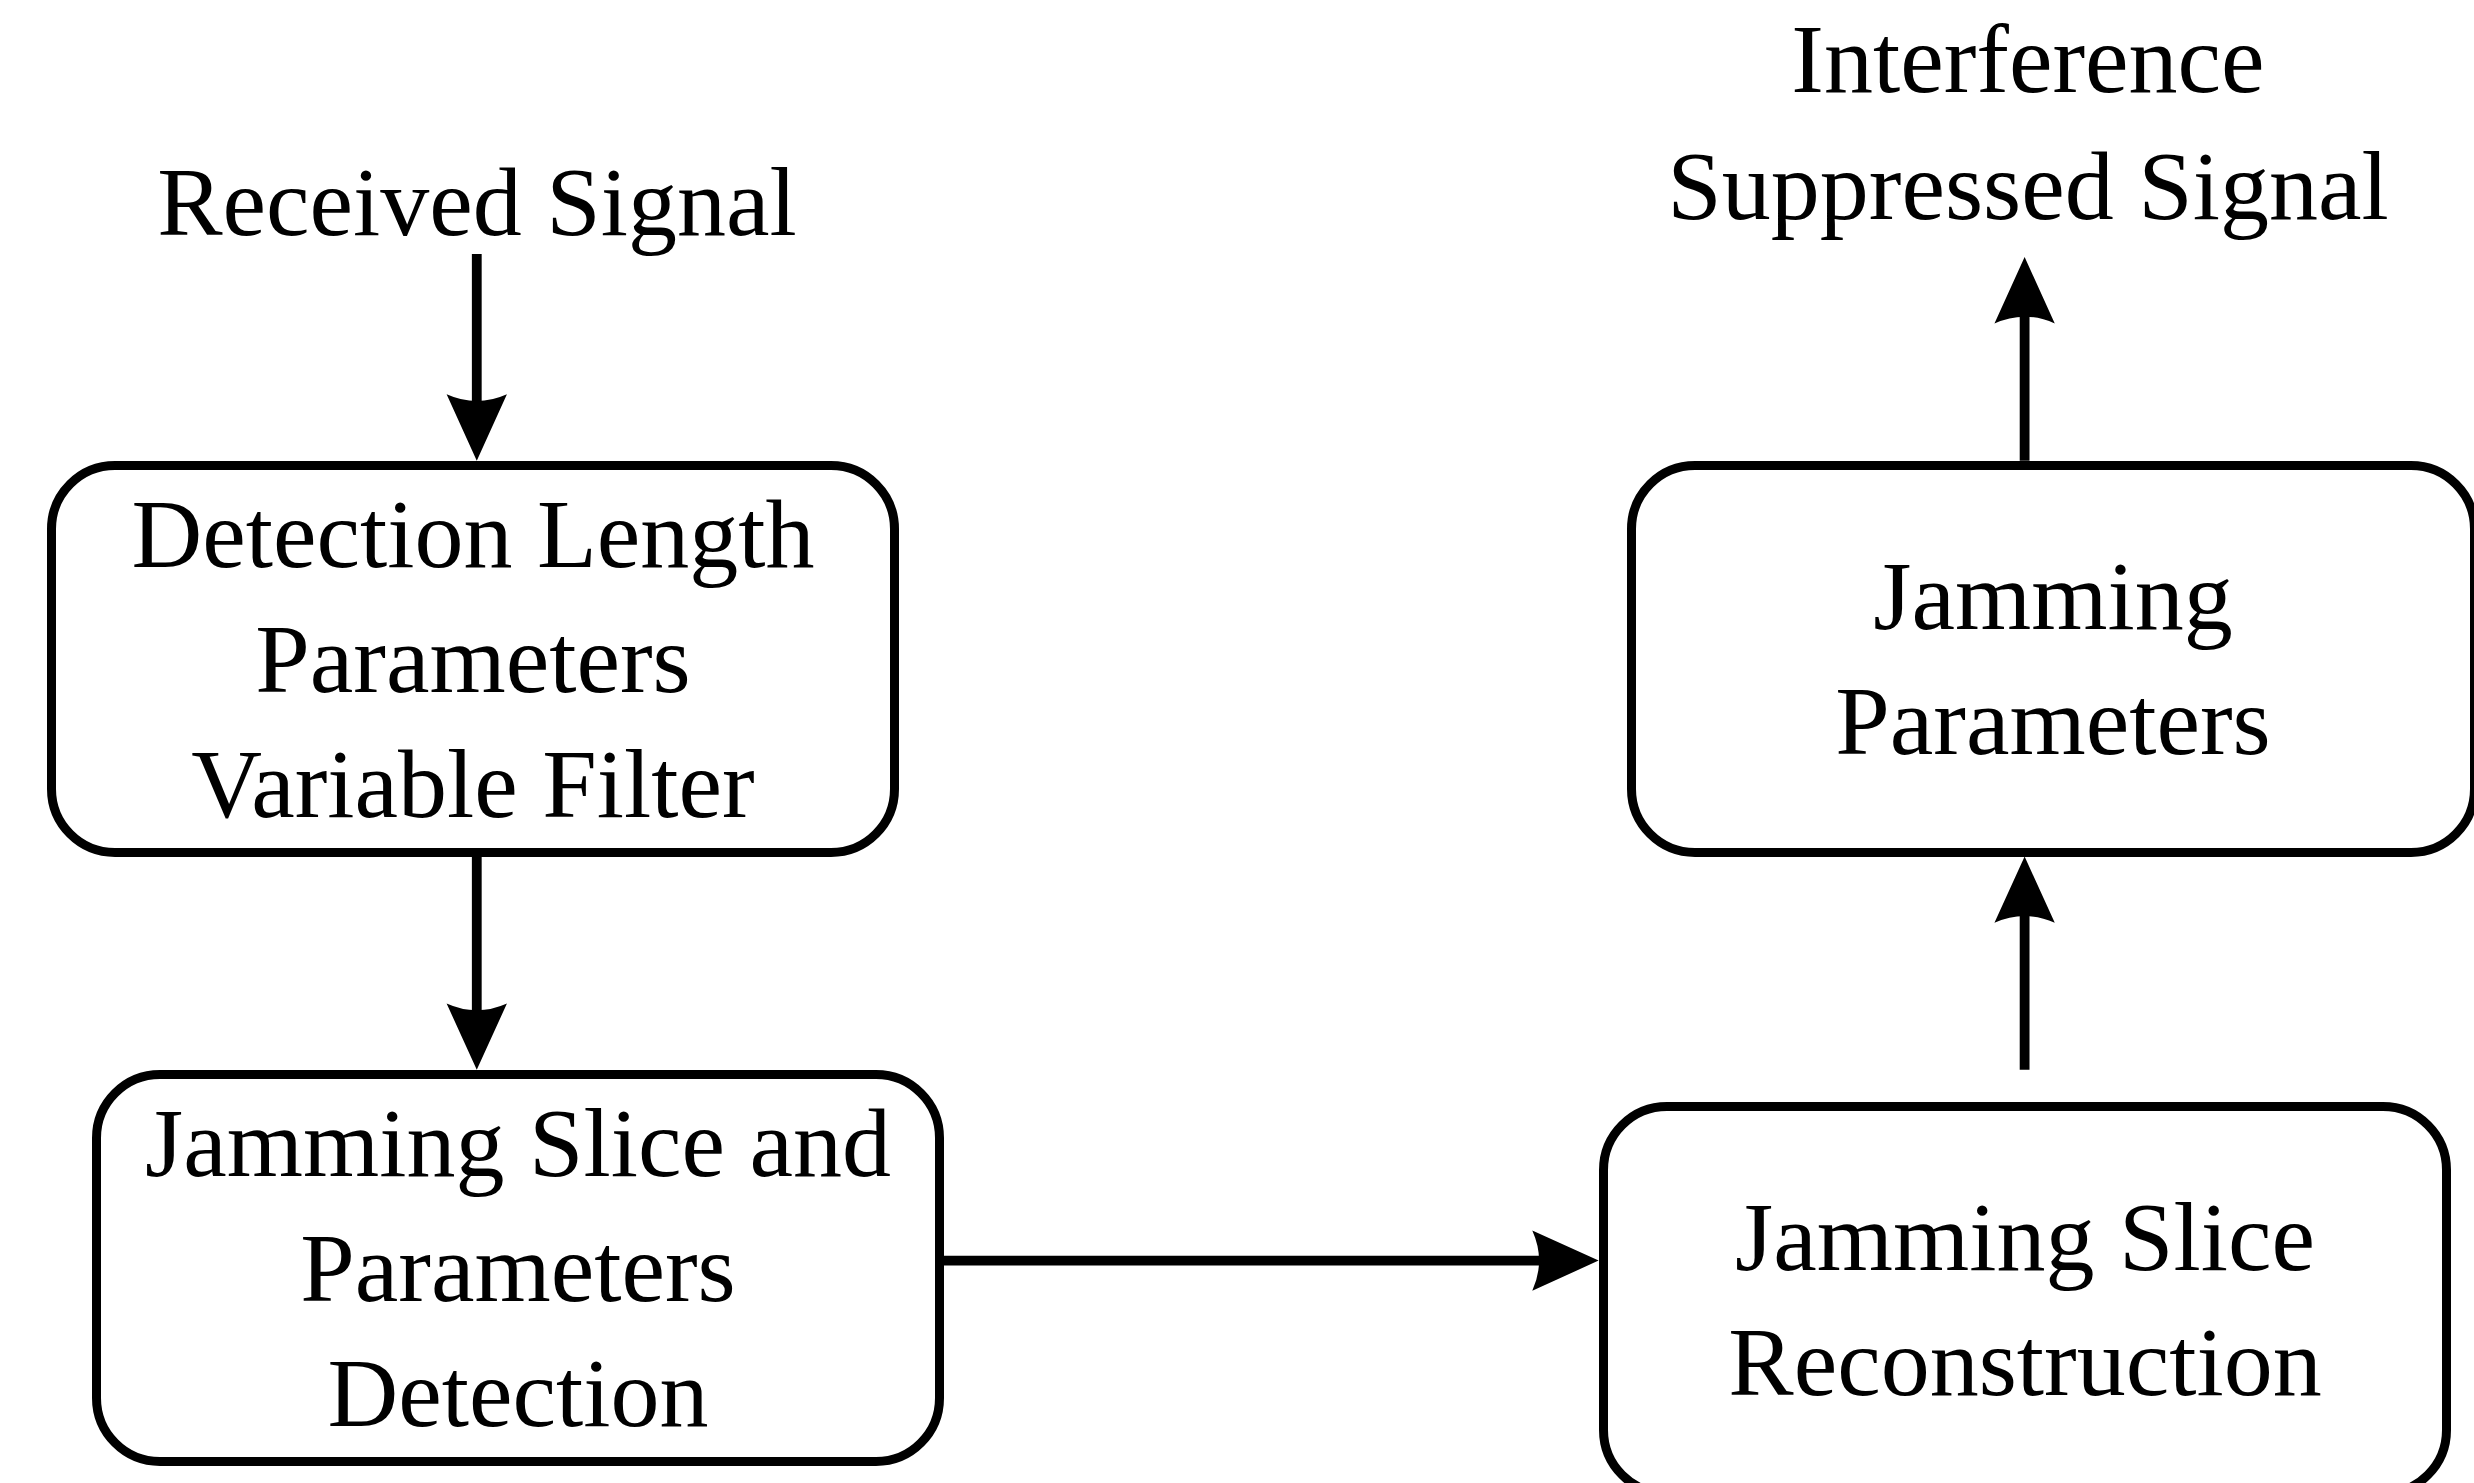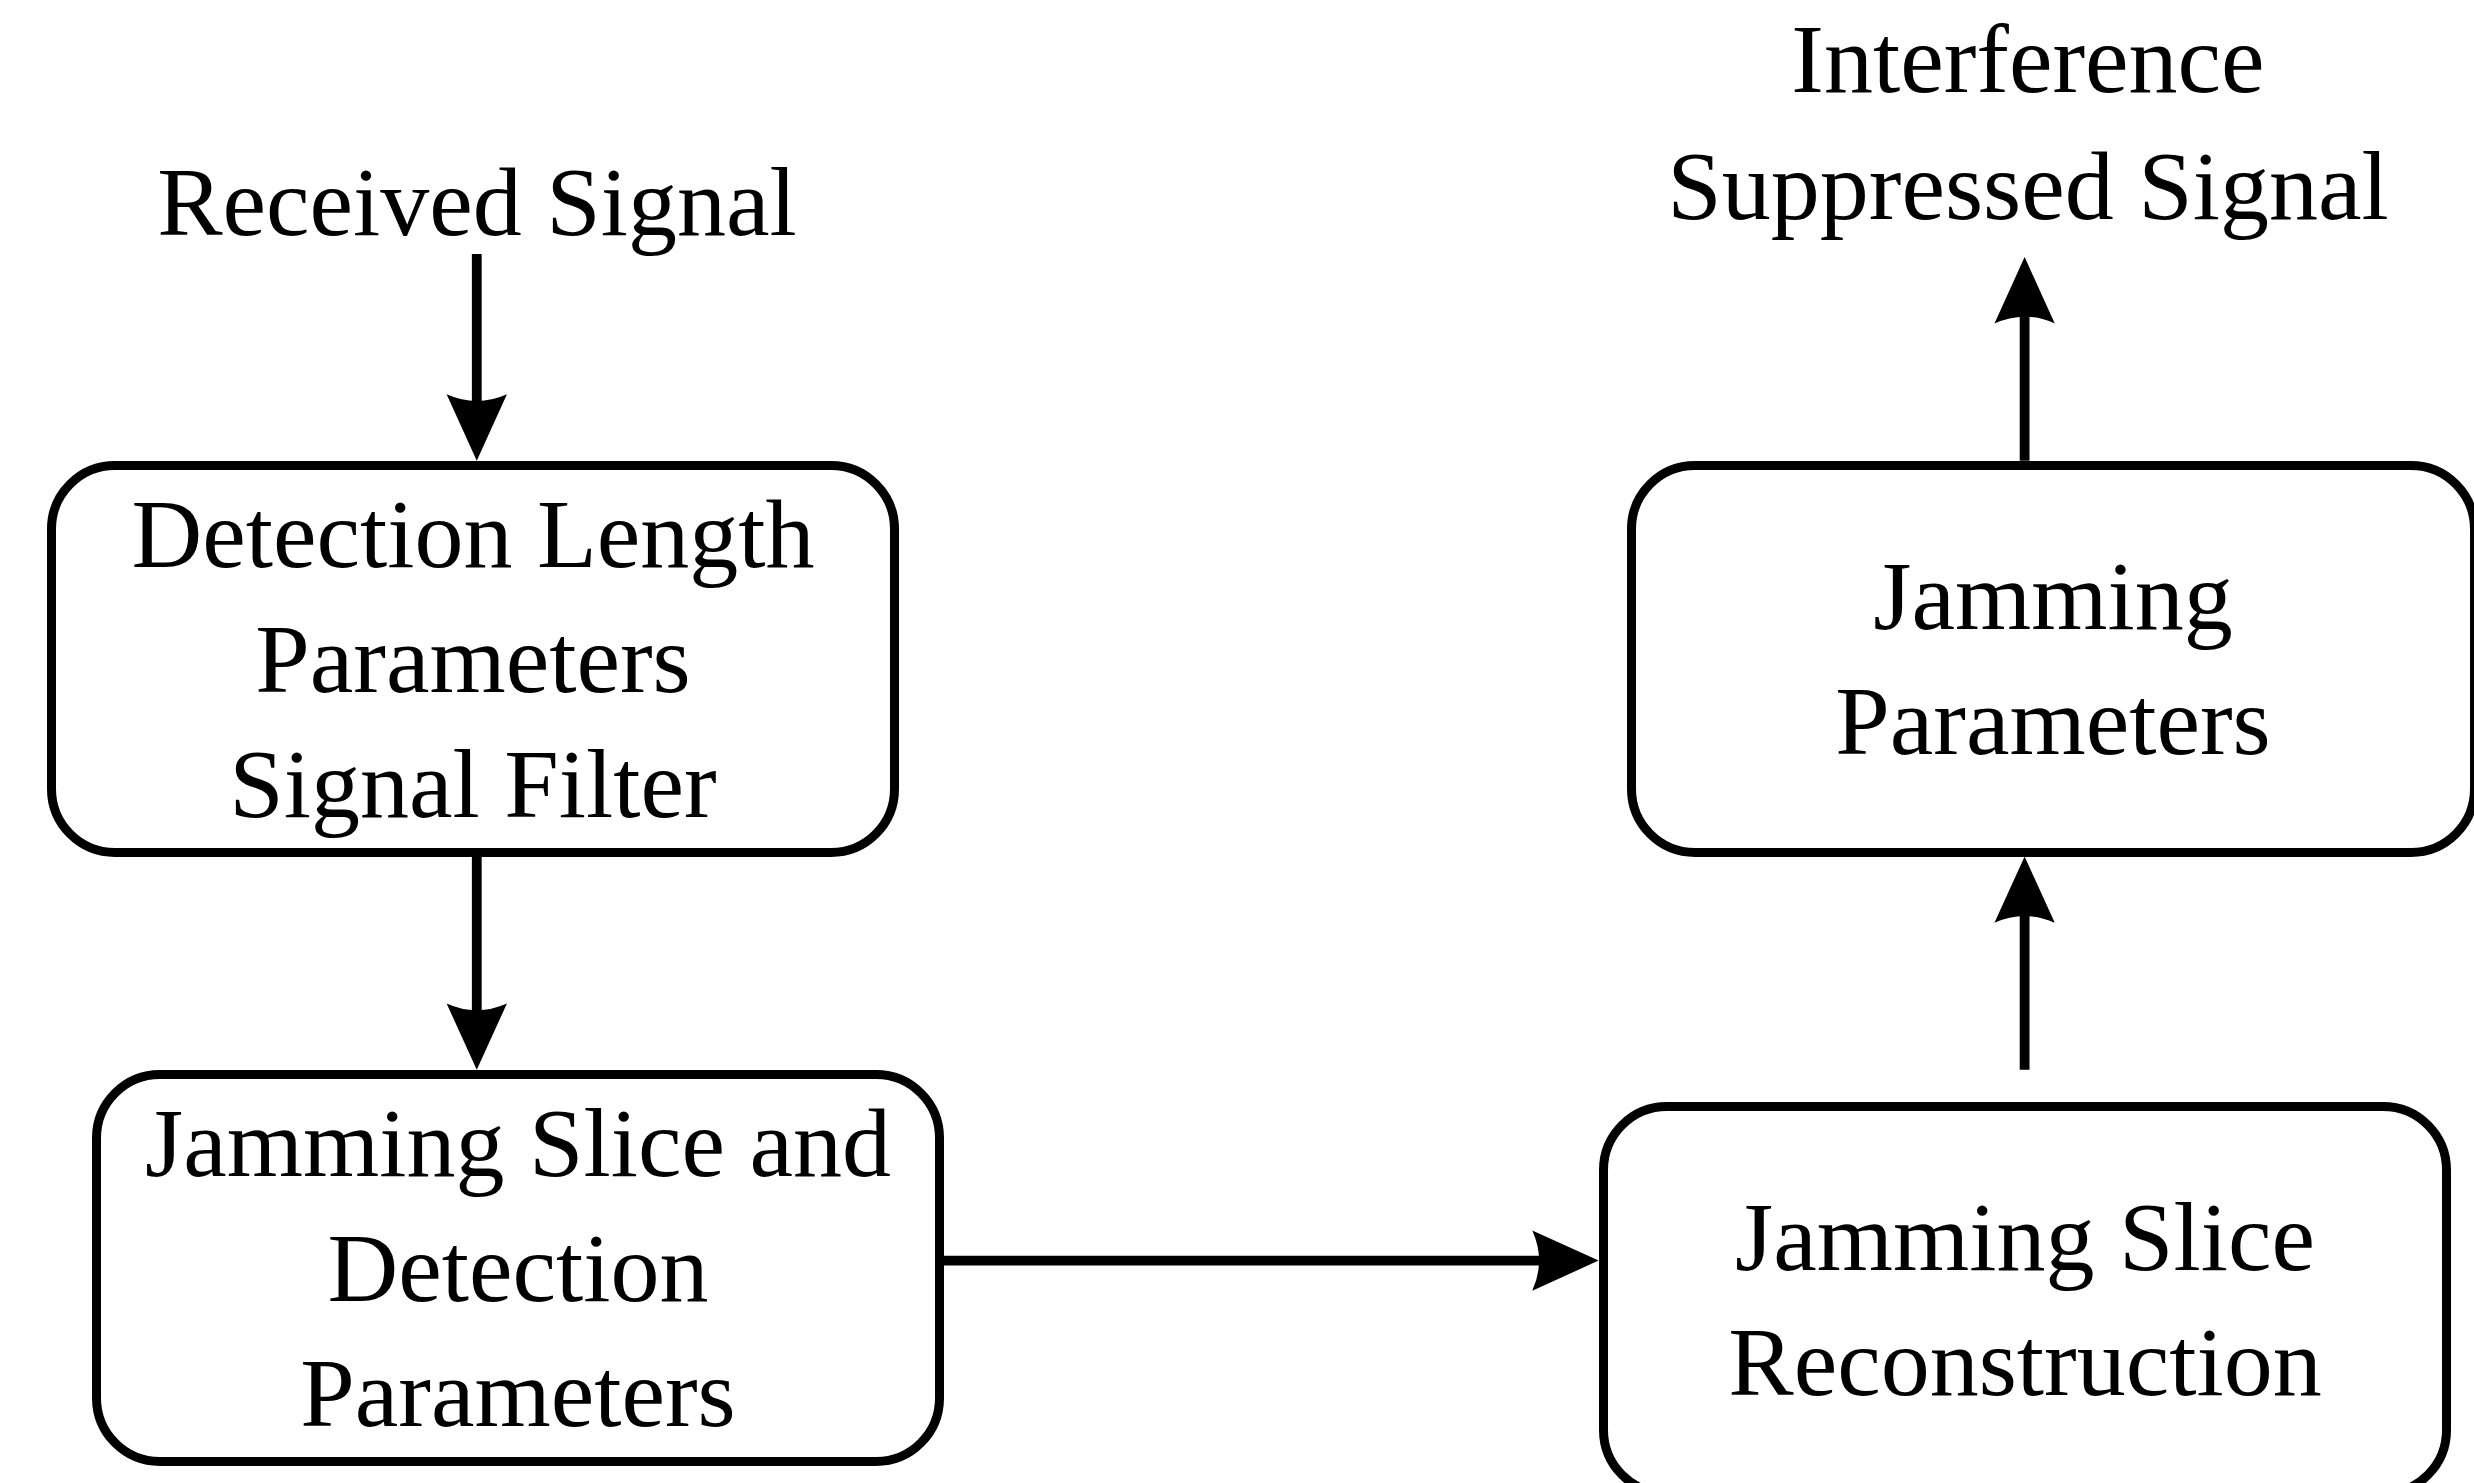--- a/index.html
+++ b/index.html
@@ -113,29 +113,29 @@
 
   <div class="label output-label">
     <div>Interference</div>
     <div>Suppressed Signal</div>
   </div>
 
   <div class="node node-vltmf">
     <div class="node-text">
       <div>Detection Length</div>
       <div>Parameters</div>
-      <div>Signal Filter</div>
+      <div>Variable Filter</div>
     </div>
   </div>
 
   <div class="node node-jspd">
     <div class="node-text">
       <div>Jamming Slice and</div>
+      <div>Parameters</div>
       <div>Detection</div>
-      <div>Parameters</div>
     </div>
   </div>
 
   <div class="node node-jsr">
     <div class="node-text">
       <div>Jamming Slice</div>
       <div>Reconstruction</div>
     </div>
   </div>
 

